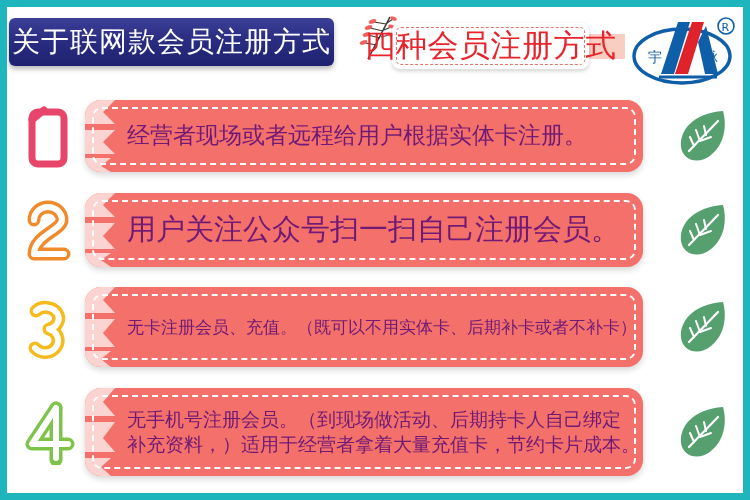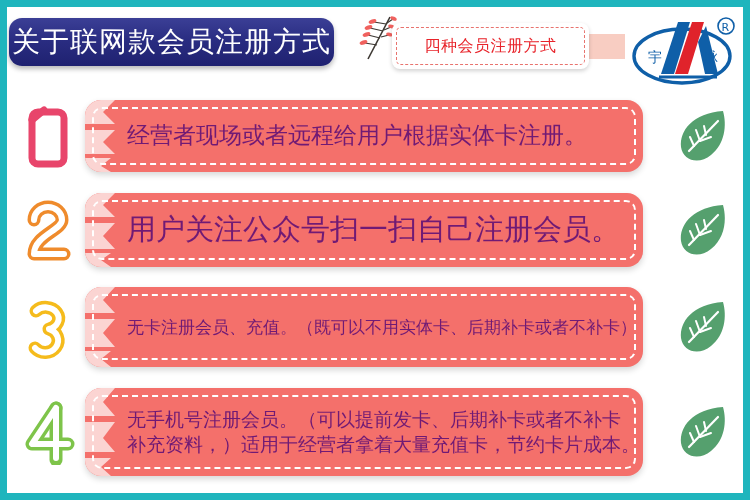--- a/index.html
+++ b/index.html
@@ -28,21 +28,21 @@
     width: 736px;
     height: 82px;
   }
 
   #title-badge {
     position: absolute;
     left: 2px;
     top: 11px;
     width: 325px;
     height: 48px;
-    border-radius: 13px;
+    border-radius: 6px;
     background: linear-gradient(180deg, #3b3f96 0%, #2a2d82 45%, #1f2170 100%);
     box-shadow: 0 3px 5px rgba(0,0,0,0.28);
     display: flex;
     align-items: center;
     justify-content: center;
   }
   #title-badge-text {
     color: #ffffff;
     font-size: 28px;
     font-weight: 400;
@@ -83,21 +83,21 @@
     pointer-events: none;
   }
   #sub-label-text {
     position: absolute;
     left: 0; top: 0;
     width: 100%; height: 100%;
     display: flex;
     align-items: center;
     justify-content: center;
     color: #e8232a;
-    font-size: 16px;
+    font-size: 31px;
     letter-spacing: 0.5px;
     white-space: nowrap;
     font-family: Liberation Sans, sans-serif;
   }
 
   
   #tape {
     position: absolute;
     left: 566px;
     top: 27px;
@@ -371,21 +371,21 @@
     </div>
     <div class="bubble">
       <div class="flap">
         <svg viewBox="0 0 36 88" preserveAspectRatio="none" xmlns="http://www.w3.org/2000/svg">
           <path d="M0 0 H30 L18 14 L30 28 H0 Z" fill="#fbd4d2"></path>
           <path d="M0 34 H30 L18 50 L30 64 H0 Z" fill="#fbd4d2"></path>
           <path d="M0 70 H26 L16 79 L26 88 H0 Z" fill="#fbd4d2"></path>
         </svg>
       </div>
       <div class="bubble-text">
-        <span class="ln">无手机号注册会员。（可以提前发卡、后期补卡或者不补卡</span>
+        <span class="ln">无手机号注册会员。（到现场做活动、后期持卡人自己绑定</span>
         <span class="ln">补充资料，）适用于经营者拿着大量充值卡，节约卡片成本。</span>
       </div>
     </div>
     <div class="leaf">
       <svg viewBox="0 0 58 62" xmlns="http://www.w3.org/2000/svg">
         <path d="M50 6 C20 8 6 26 8 42 C10 56 26 60 38 50 C52 39 54 20 50 6 Z" fill="#55a06e"></path>
         <path d="M16 46 L45 16" stroke="#ffffff" stroke-width="2.2" fill="none" stroke-linecap="round"></path>
         <path d="M27 36 L23 25" stroke="#ffffff" stroke-width="2" stroke-linecap="round"></path>
         <path d="M27 36 L38 32" stroke="#ffffff" stroke-width="2" stroke-linecap="round"></path>
         <path d="M21 41 L17 32" stroke="#ffffff" stroke-width="2" stroke-linecap="round"></path>

